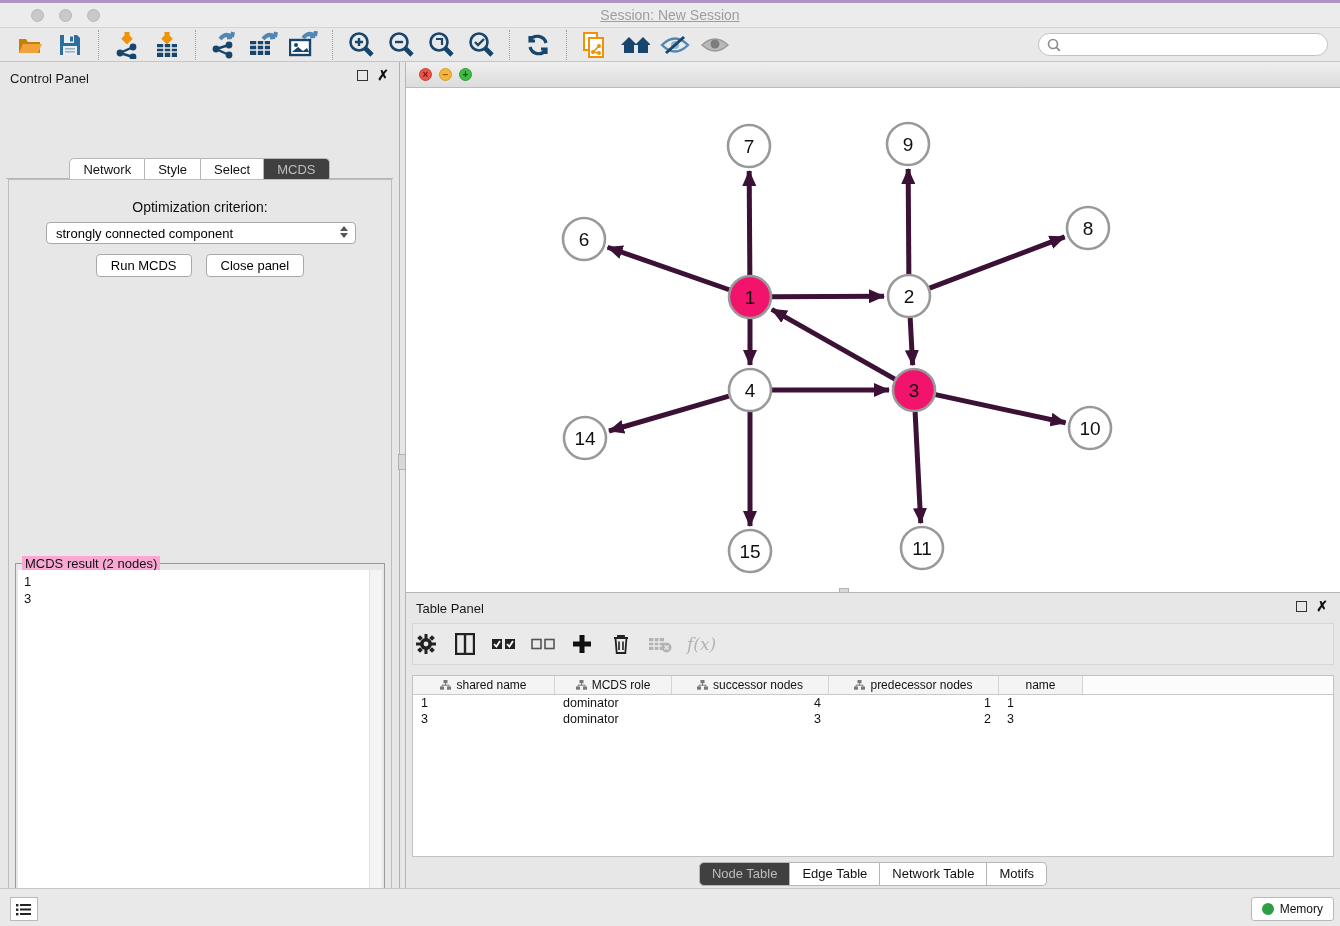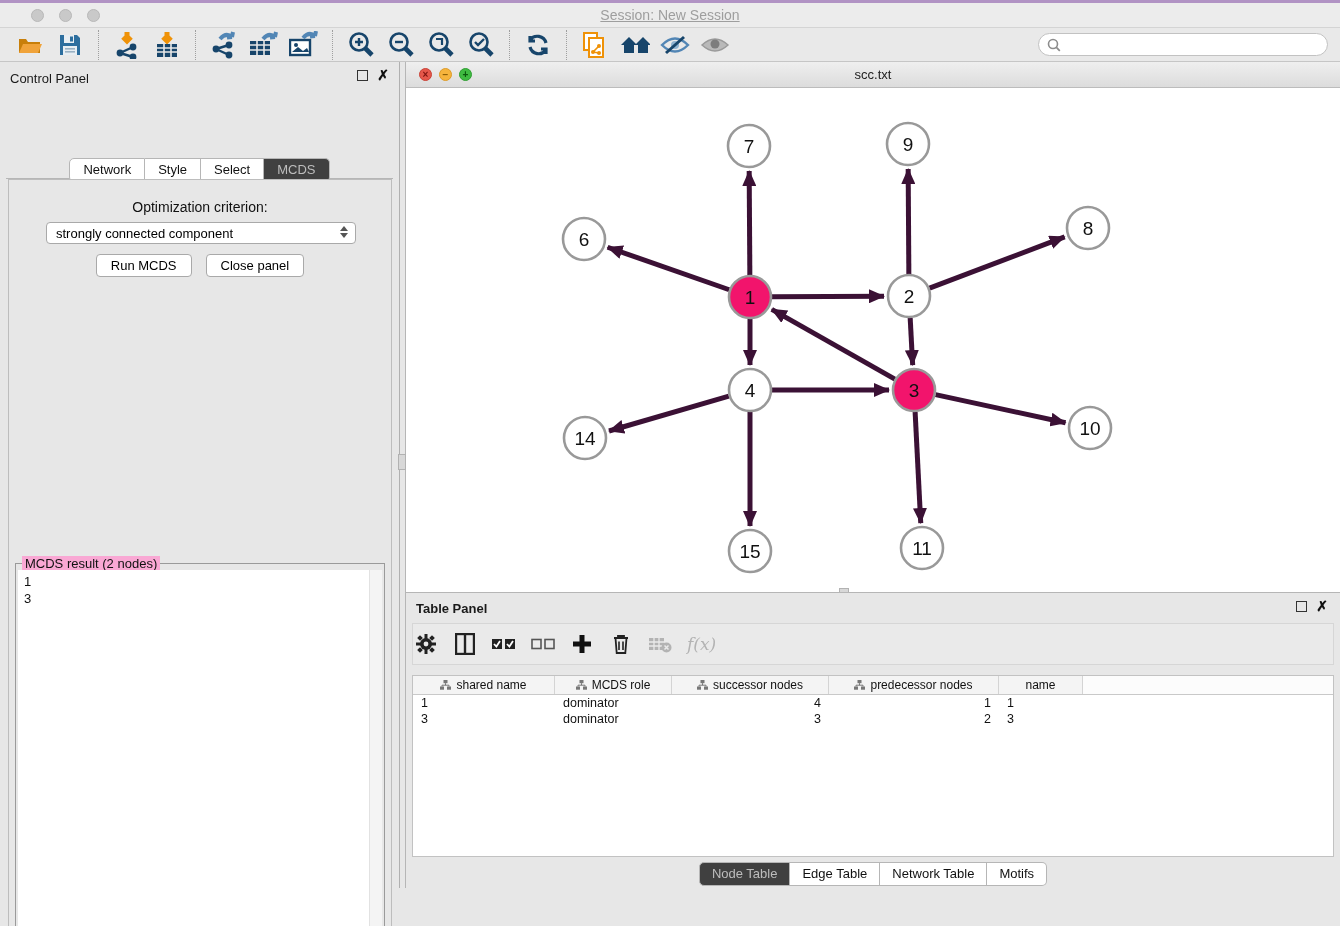--- a/index.html
+++ b/index.html
@@ -60,21 +60,21 @@
   .net-titlebar { position:absolute; left:0; top:0; width:100%; height:26px; background:linear-gradient(#efefef,#dcdcdc); border-bottom:1px solid #bcbcbc; }
   .tl { position:absolute; top:6px; width:13px; height:13px; border-radius:50%; font-size:10px; font-weight:bold; text-align:center; line-height:12px; }
   .tl-red { left:13px; background:#e5574a; border:1px solid #c94136; color:#7e1410; }
   .tl-yellow { left:33px; background:#f6b43c; border:1px solid #dd9b28; color:#8a5d05; }
   .tl-green { left:53px; background:#3fbb41; border:1px solid #2f9e32; color:#0c5a0e; }
   .net-title { position:absolute; top:5px; width:100%; text-align:center; font-size:13px; color:#222; }
   .net-canvas { position:absolute; left:0; top:26px; width:934px; height:504px; background:#fff; }
 
   
   .table-panel { position:absolute; left:406px; top:592px; width:934px; height:296px; background:#e7e7e7; border-top:1px solid #b6b6b6; }
-  .tp-header { position:absolute; left:10px; top:8px; font-size:13px; color:#1a1a1a;font-weight:bold; }
+  .tp-header { position:absolute; left:10px; top:8px; font-size:13px; color:#1a1a1a; }
   .tp-btns { position:absolute; right:12px; top:8px; display:flex; gap:9px; align-items:center; }
   .tp-toolbar { position:absolute; left:6px; top:30px; width:922px; height:42px; background:#eaeaea; border:1px solid #d6d6d6; display:flex; align-items:center; padding-left:1px; gap:15px; }
   .tp-tool { display:flex; align-items:center; justify-content:center; width:24px; height:24px; }
   .fx-label { font-family:"DejaVu Serif", serif; font-style:italic; font-size:17px; color:#b3b3b3; }
 
   .data-table { position:absolute; left:6px; top:82px; width:922px; height:182px; background:#fff; border:1px solid #c2c2c2; }
   .dt-headrow { display:flex; height:19px; background:#f4f4f4; border-bottom:1px solid #c9c9c9; }
   .dt-hcell { display:flex; align-items:center; justify-content:center; gap:5px; font-size:12px; color:#111; border-right:1px solid #d4d4d4; }
   .dt-hcell.filler { background:#fcfcfc; border-right:none; }
   .dt-row { display:flex; height:16px; }
@@ -278,21 +278,20 @@
   </div>
 
   <div class="v-divider"></div>
   <div class="grip grip-v"></div>
 
   <div class="net-window">
     <div class="net-titlebar">
       <span class="tl tl-red">×</span>
       <span class="tl tl-yellow">−</span>
       <span class="tl tl-green">+</span>
-      <div class="net-title">scc.txt</div>
     </div>
     <div class="net-canvas">
       <svg id="graph-svg" width="934" height="504">
           <defs>
             <marker id="arrow" markerWidth="16" markerHeight="14" refX="15" refY="7" orient="auto" markerUnits="userSpaceOnUse">
               <path d="M0,0 L16,7 L0,14 z" fill="#3B1135"></path>
             </marker>
           </defs>
           <line x1="343.85430783059013" y1="187.00048241911261" x2="343.1655592834203" y2="82.99945179646292" stroke="#3B1135" stroke-width="5" marker-end="url(#arrow)"></line>
           <line x1="323.23121807335133" y1="201.7434376400866" x2="201.60088855300984" y2="159.24609359081066" stroke="#3B1135" stroke-width="5" marker-end="url(#arrow)"></line>
@@ -492,14 +491,32 @@
     <div class="tp-tabs">
       <span class="tabgroup" id="tp-tabgroup">
           <span class="tab disabled-look">Node Table</span>
           <span class="tab">Edge Table</span>
           <span class="tab">Network Table</span>
           <span class="tab">Motifs</span>
         </span>
     </div>
   </div>
 
+  <div class="statusbar">
+    <span class="list-btn">
+      <svg width="16" height="13">
+          <g stroke="#222" stroke-width="2">
+            <path d="M4 2 h11 M4 6.5 h11 M4 11 h11"></path>
+          </g>
+          <g fill="#222">
+            <rect x="0" y="1" width="2.4" height="2.4"></rect>
+            <rect x="0" y="5.5" width="2.4" height="2.4"></rect>
+            <rect x="0" y="10" width="2.4" height="2.4"></rect>
+          </g>
+        </svg>
+    </span>
+    <span class="memory-btn">
+      <span class="mem-dot"></span>
+      <span>Memory</span>
+    </span>
+  </div>
 
 </div>
 
 </body></html>

